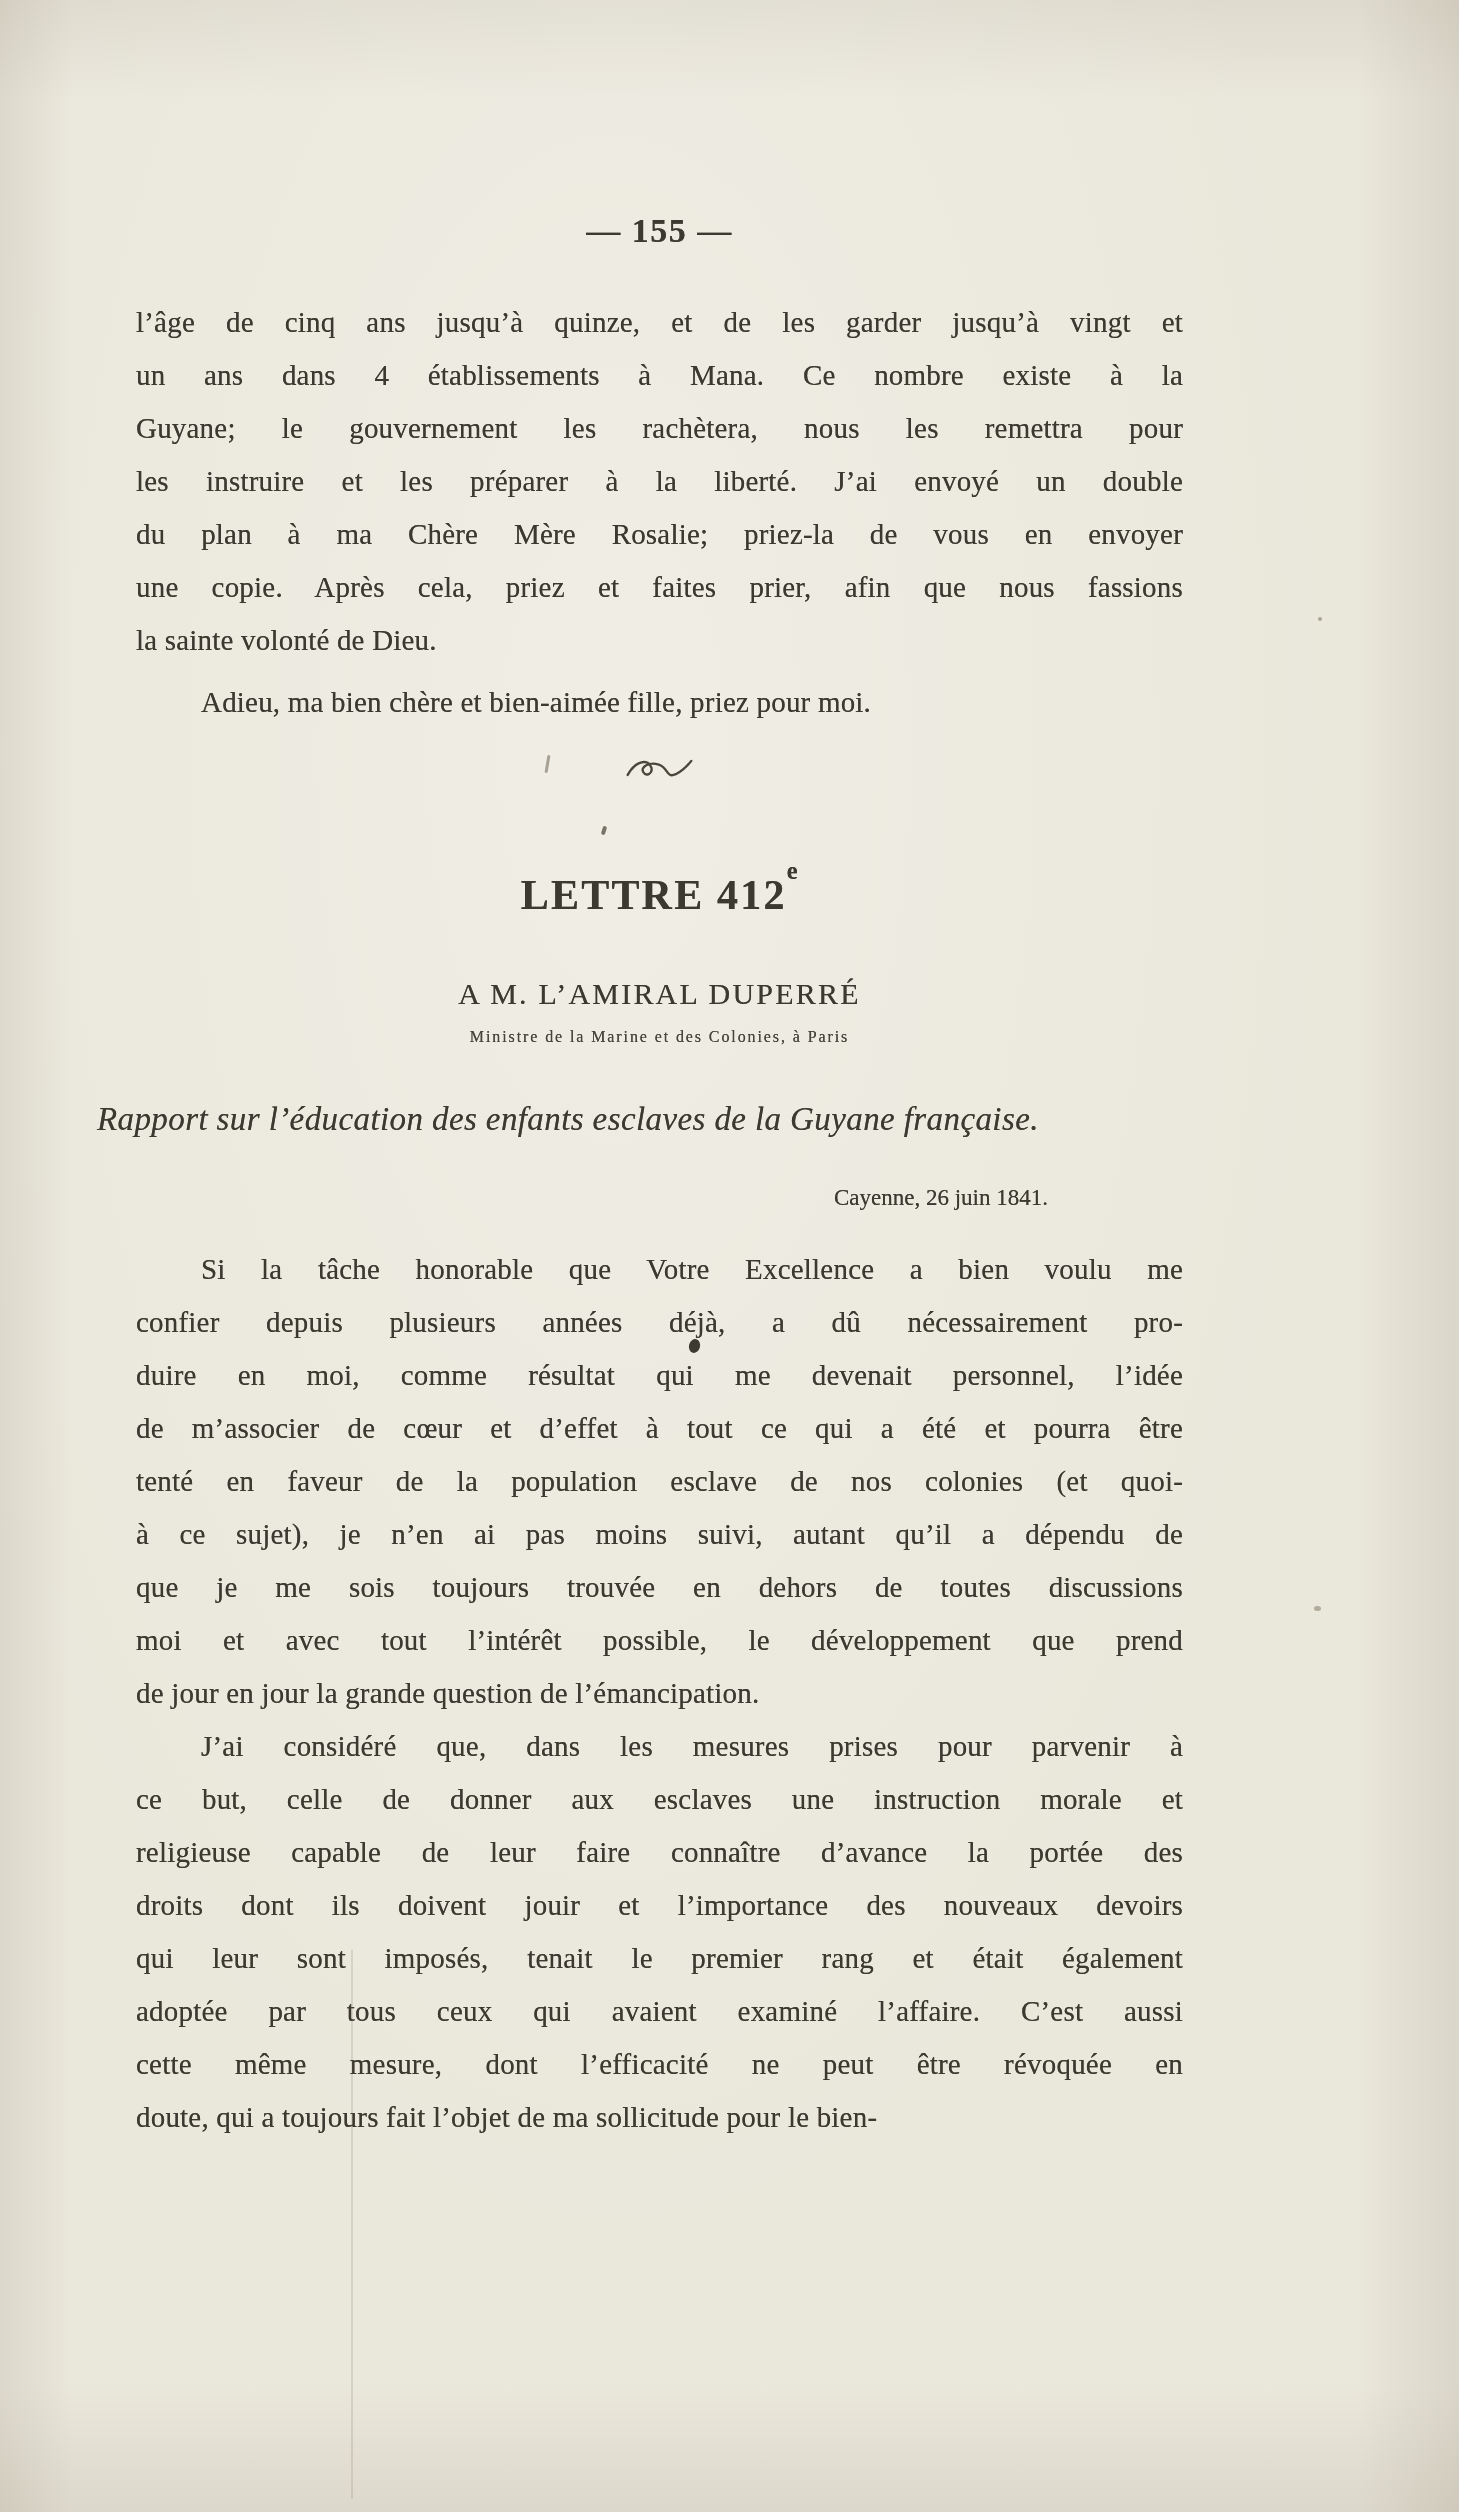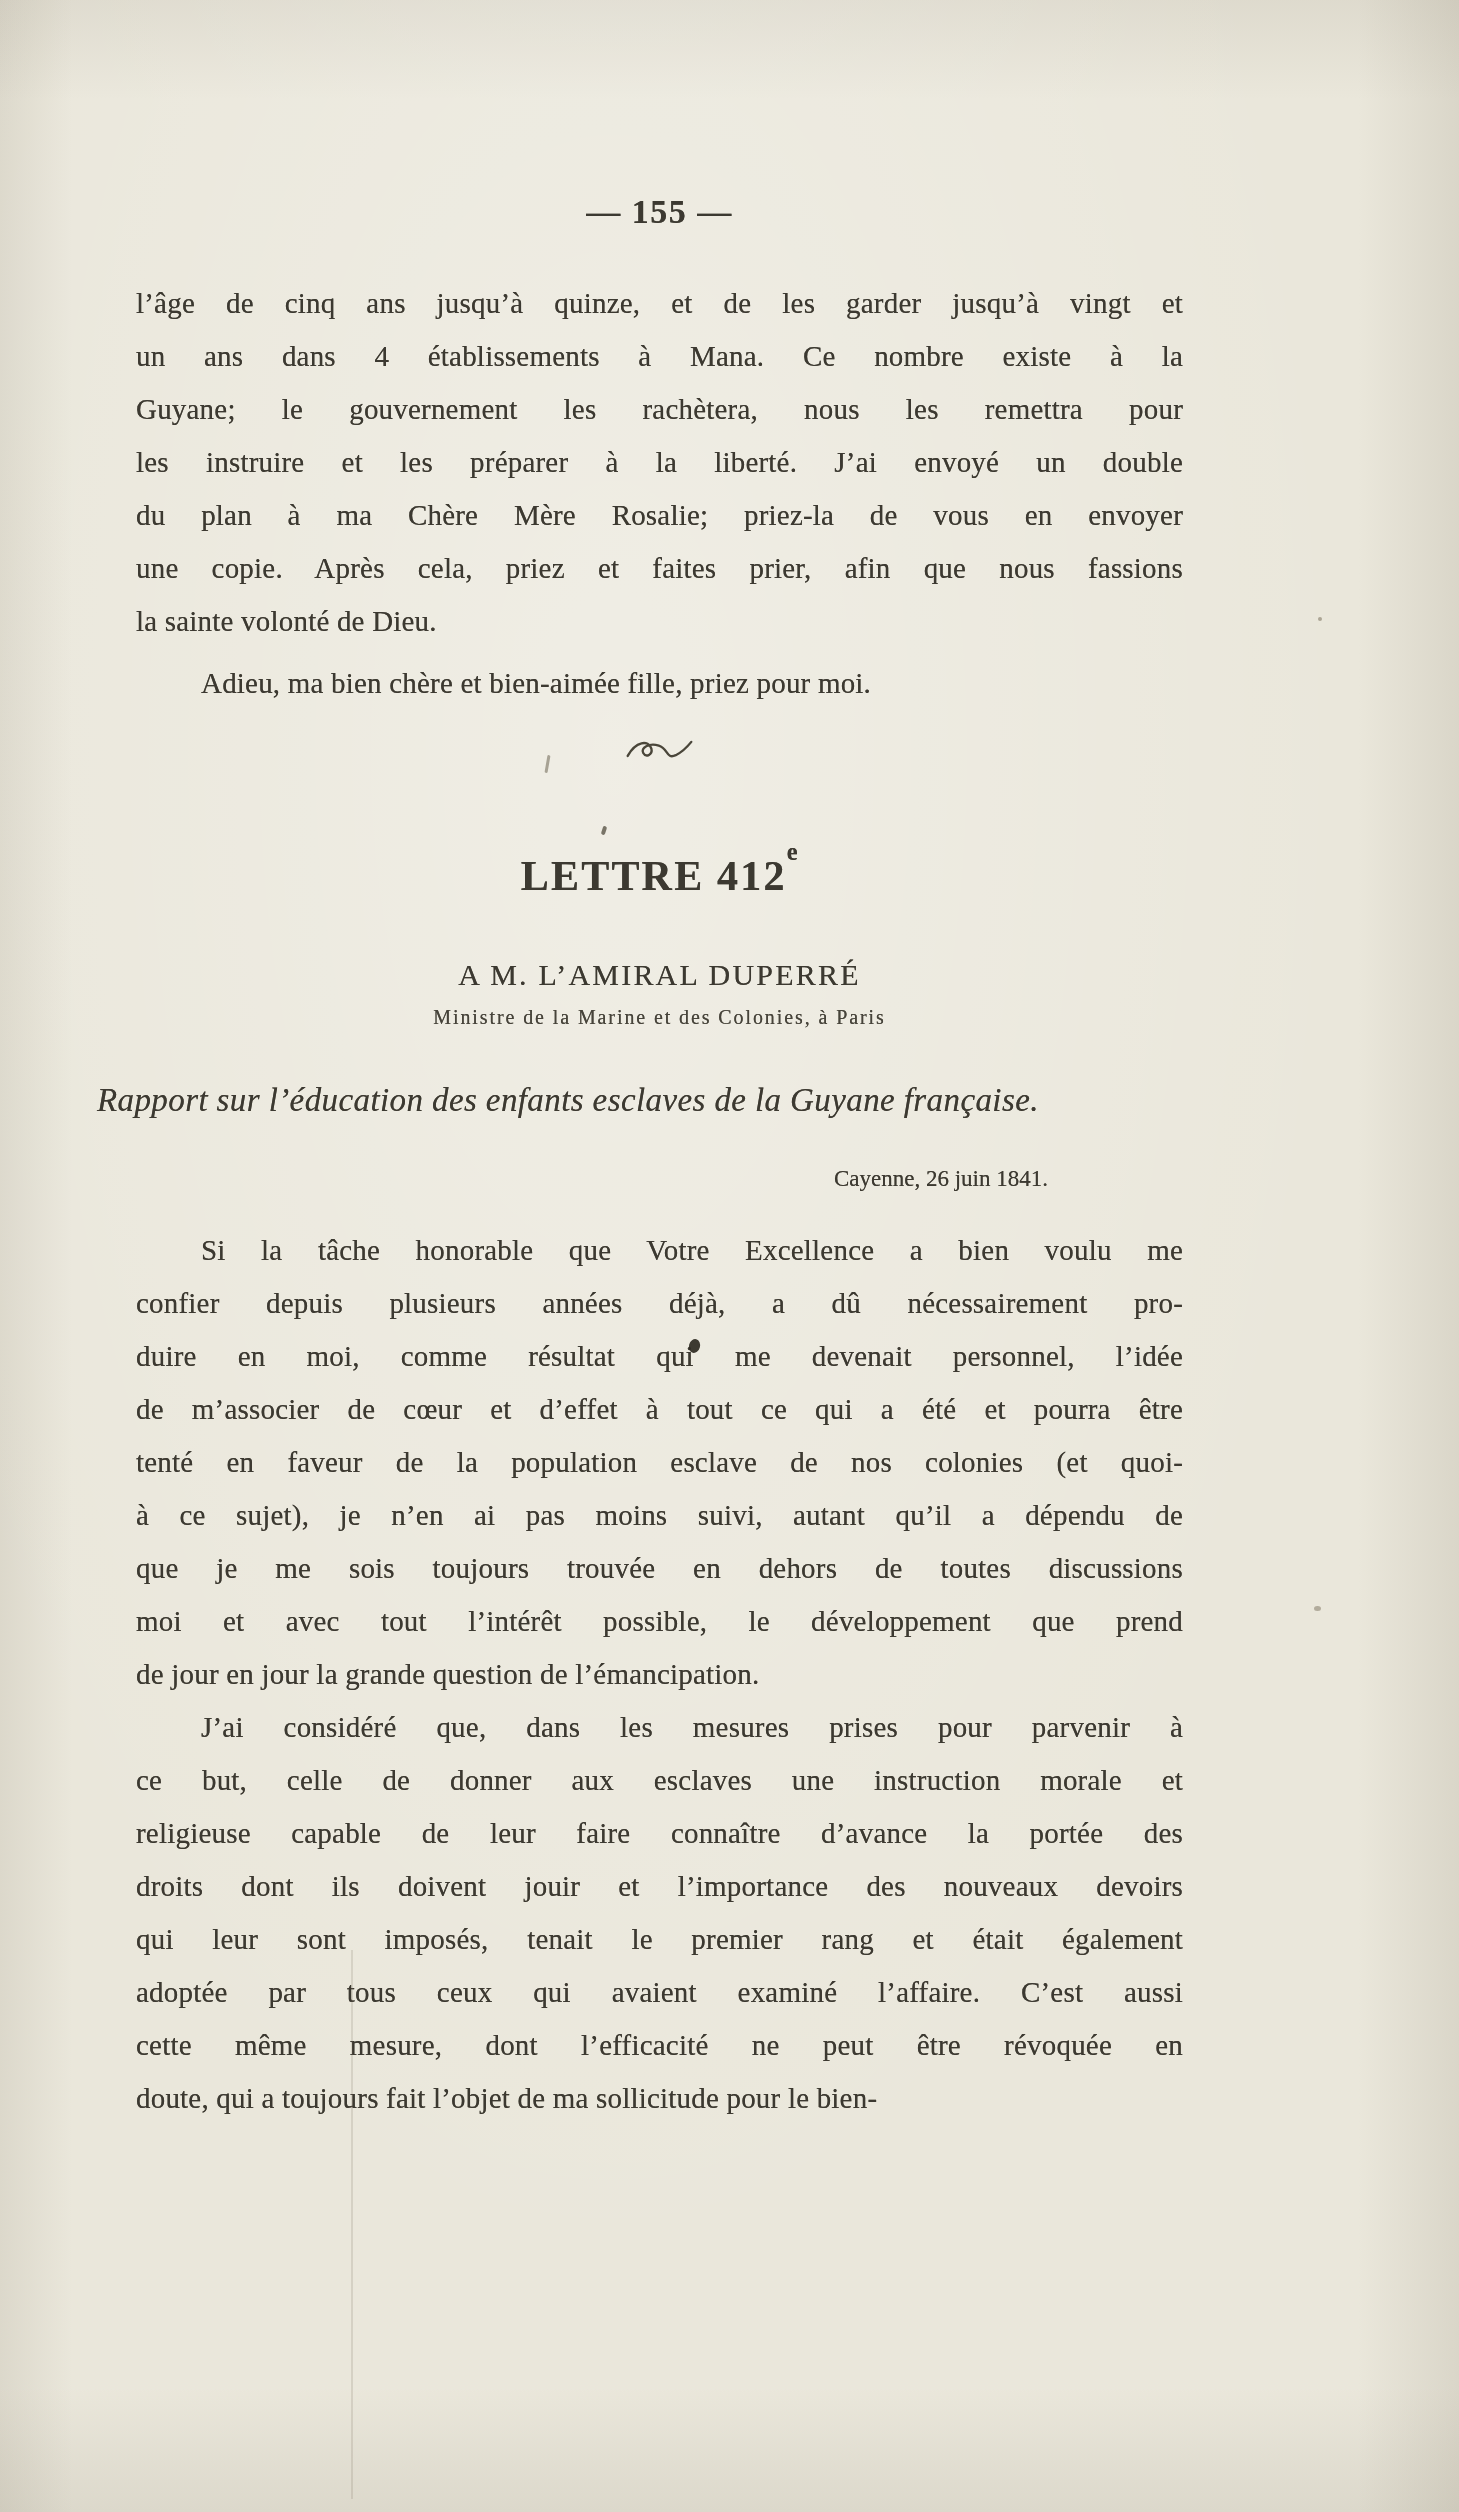--- a/index.html
+++ b/index.html
@@ -14,21 +14,21 @@
     background:
       radial-gradient(ellipse at 42% 30%, rgba(255,255,255,0.28), rgba(255,255,255,0) 62%),
       linear-gradient(to right, rgba(118,108,88,0.12), rgba(0,0,0,0) 5%, rgba(0,0,0,0) 93%, rgba(118,108,88,0.14)),
       linear-gradient(to bottom, rgba(118,108,88,0.10), rgba(0,0,0,0) 4%, rgba(0,0,0,0) 95%, rgba(118,108,88,0.12)),
       #eae7db;
     text-shadow: 0 0 0.5px rgba(58,53,42,0.75);
   }
   .text-block {
     position: absolute;
     left: 136px;
-    top: 185px;
+    top: 204px;
     width: 1047px;
   }
   .pagenum {
     text-align: center;
     font-size: 34px;
     font-weight: bold;
     letter-spacing: 1.5px;
     line-height: 53px;
   }
   .para { margin: 0; }
@@ -57,21 +57,21 @@
   .addressee {
     margin-top: 52px;
     text-align: center;
     font-size: 30px;
     letter-spacing: 2.2px;
     line-height: 39px;
   }
   .addr-title {
     margin-top: 7.4px;
     text-align: center;
-    font-size: 20px;
+    font-size: 16px;
     letter-spacing: 1.9px;
     line-height: 33px;
     color: #47443b;
   }
   .subject {
     margin-top: 44px;
     margin-left: -39px;
     font-style: italic;
     font-size: 33px;
     line-height: 44px;

